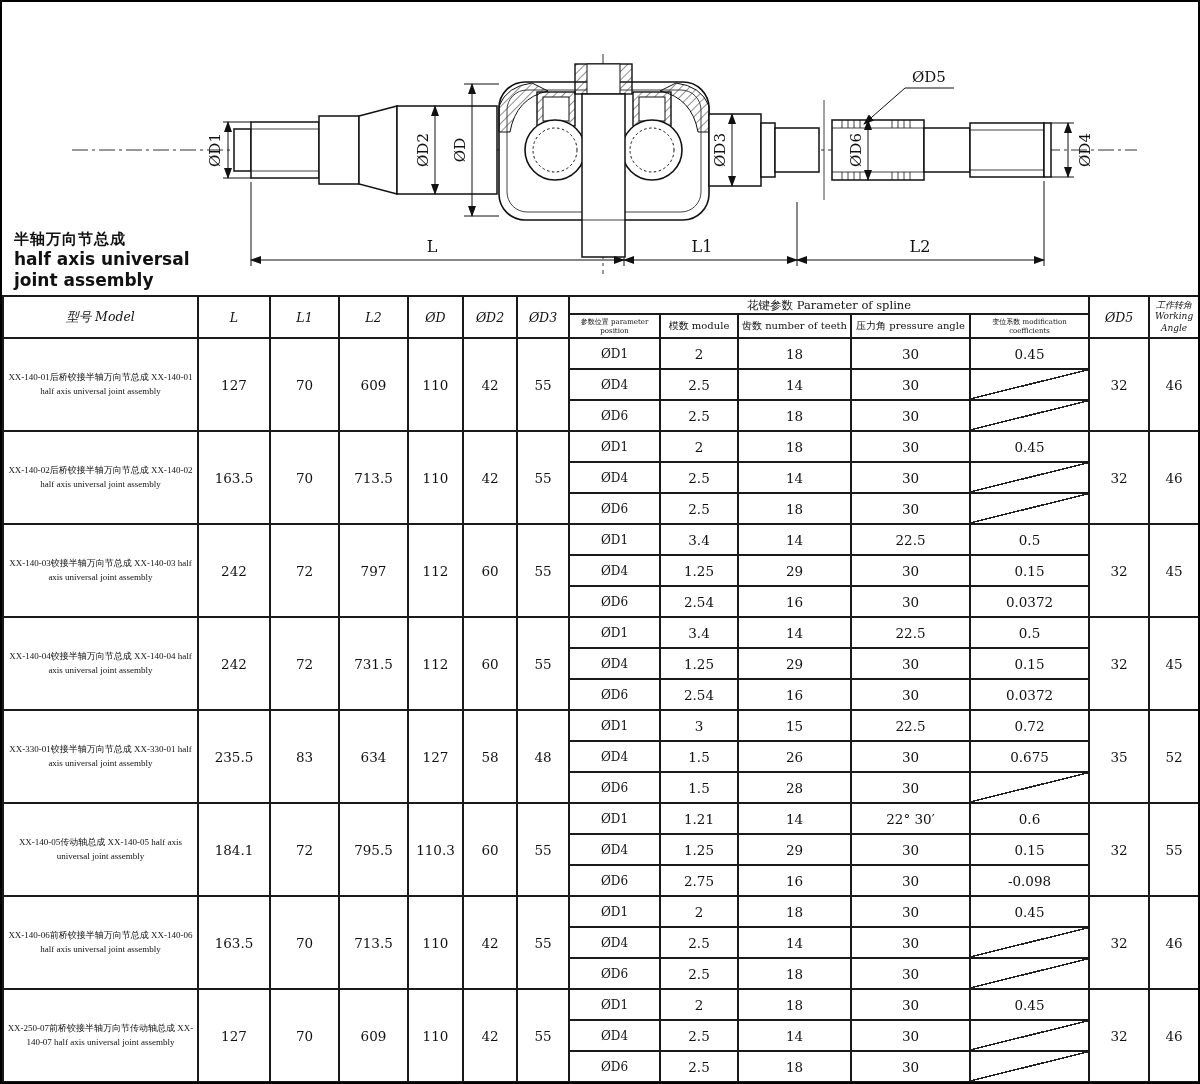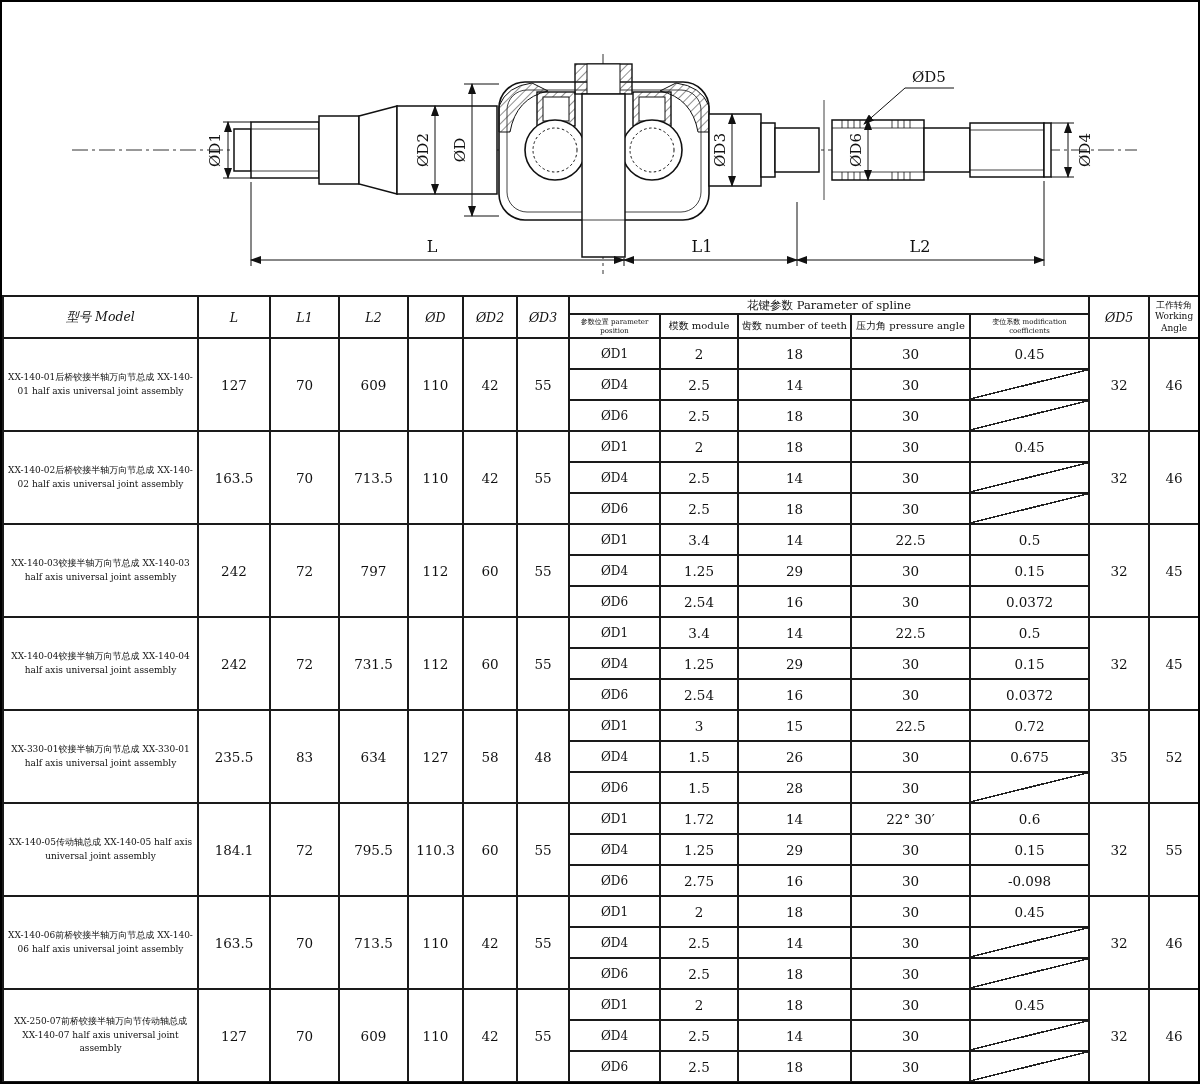--- a/index.html
+++ b/index.html
@@ -30,26 +30,26 @@
   table.spec td, table.spec th {
     border:2px solid #1a1a1a;
     text-align:center; vertical-align:middle;
     padding:0 2px;
     font-weight:normal;
     overflow:hidden;
   }
   tr.hdr1 { height:18px; }
   tr.hdr2 { height:24px; }
   .hd { font-size:12.5px;font-style:italic; }
-  .hd-small2 { font-size:9px; line-height:1.25; }
+  .hd-small2 { font-size:9px; line-height:1.25;font-style:italic; }
   .sp-group { font-size:11.5px;border-radius:7px; }
   .sp-sub { font-size:10px; }
   .sp-sub-sm { font-size:7px;margin-left:33px; }
   tbody tr { height:31px; }
-  td.model { font-size:9px; line-height:1.5; padding:0 6px; }
+  td.model { font-size:9px; line-height:1.5; padding:0 6px;font-family:Liberation Serif, serif; }
   td.num { font-size:13.5px; }
   td.pos { font-size:12px; }
   td.slash {
     background-image:linear-gradient(to bottom right,
       transparent calc(50% - 1px), #222 calc(50% - 1px),
       #222 calc(50% + 0.5px), transparent calc(50% + 0.5px));
   }
   .dim-text { font-family:"DejaVu Serif", serif; font-size:15px; fill:#111; }
   .dim-text-sm { font-family:"DejaVu Serif", serif; font-size:16px; fill:#111; }
 </style>
@@ -171,20 +171,25 @@
       <line x1="1042" y1="179" x2="1042" y2="264"></line>
       <line x1="249" y1="258" x2="622" y2="258" marker-start="url(#as)" marker-end="url(#ae)"></line>
       <line x1="622" y1="258" x2="795" y2="258" marker-start="url(#as)" marker-end="url(#ae)"></line>
       <line x1="795" y1="258" x2="1042" y2="258" marker-start="url(#as)" marker-end="url(#ae)"></line>
     </g>
     <text class="dim-text-sm" x="430" y="250" text-anchor="middle">L</text>
     <text class="dim-text-sm" x="700" y="250" text-anchor="middle">L1</text>
     <text class="dim-text-sm" x="918" y="250" text-anchor="middle">L2</text>
   </svg>
 
+  <div class="title-block">
+    <div class="zh">半轴万向节总成</div>
+    <div class="en">half axis universal</div>
+    <div class="en">joint assembly</div>
+  </div>
 </div>
 
 <table class="spec">
   <colgroup>
     <col style="width:195px">
       <col style="width:72px">
       <col style="width:69px">
       <col style="width:69px">
     <col style="width:55px">
       <col style="width:54px">
@@ -374,21 +379,21 @@
       </tr>
       <tr>
         <td class="model" rowspan="3">XX-140-05传动轴总成  XX-140-05 half axis universal joint assembly</td>
         <td class="num" rowspan="3">184.1</td>
         <td class="num" rowspan="3">72</td>
         <td class="num" rowspan="3">795.5</td>
         <td class="num" rowspan="3">110.3</td>
         <td class="num" rowspan="3">60</td>
         <td class="num" rowspan="3">55</td>
         <td class="pos">ØD1</td>
-        <td class="num">1.72</td>
+        <td class="num">1.21</td>
         <td class="num">14</td>
         <td class="num">22° 30′</td>
         <td class="num">0.6</td>
         <td class="num" rowspan="3">32</td>
         <td class="num" rowspan="3">55</td>
       </tr>
       <tr>
         <td class="pos">ØD4</td>
         <td class="num">1.25</td>
         <td class="num">29</td>

